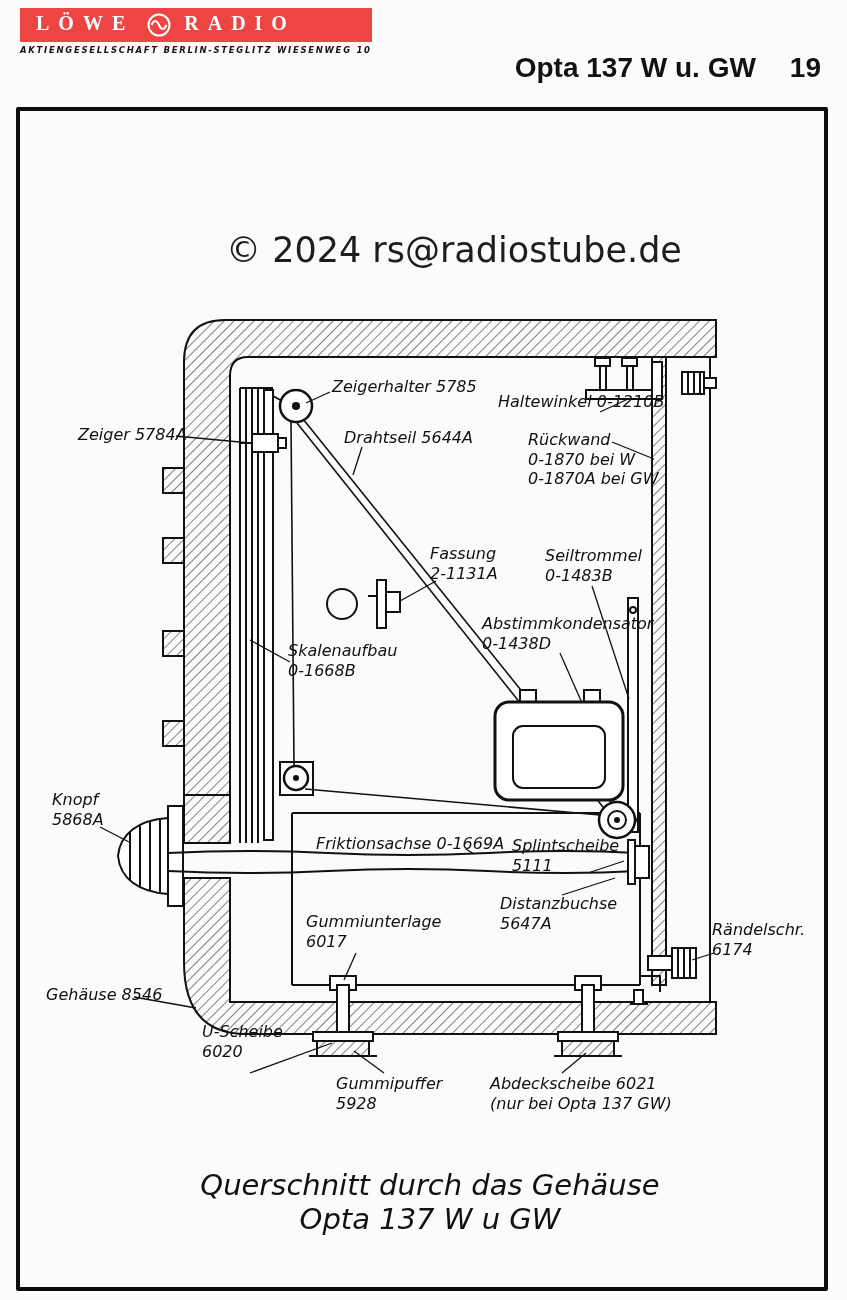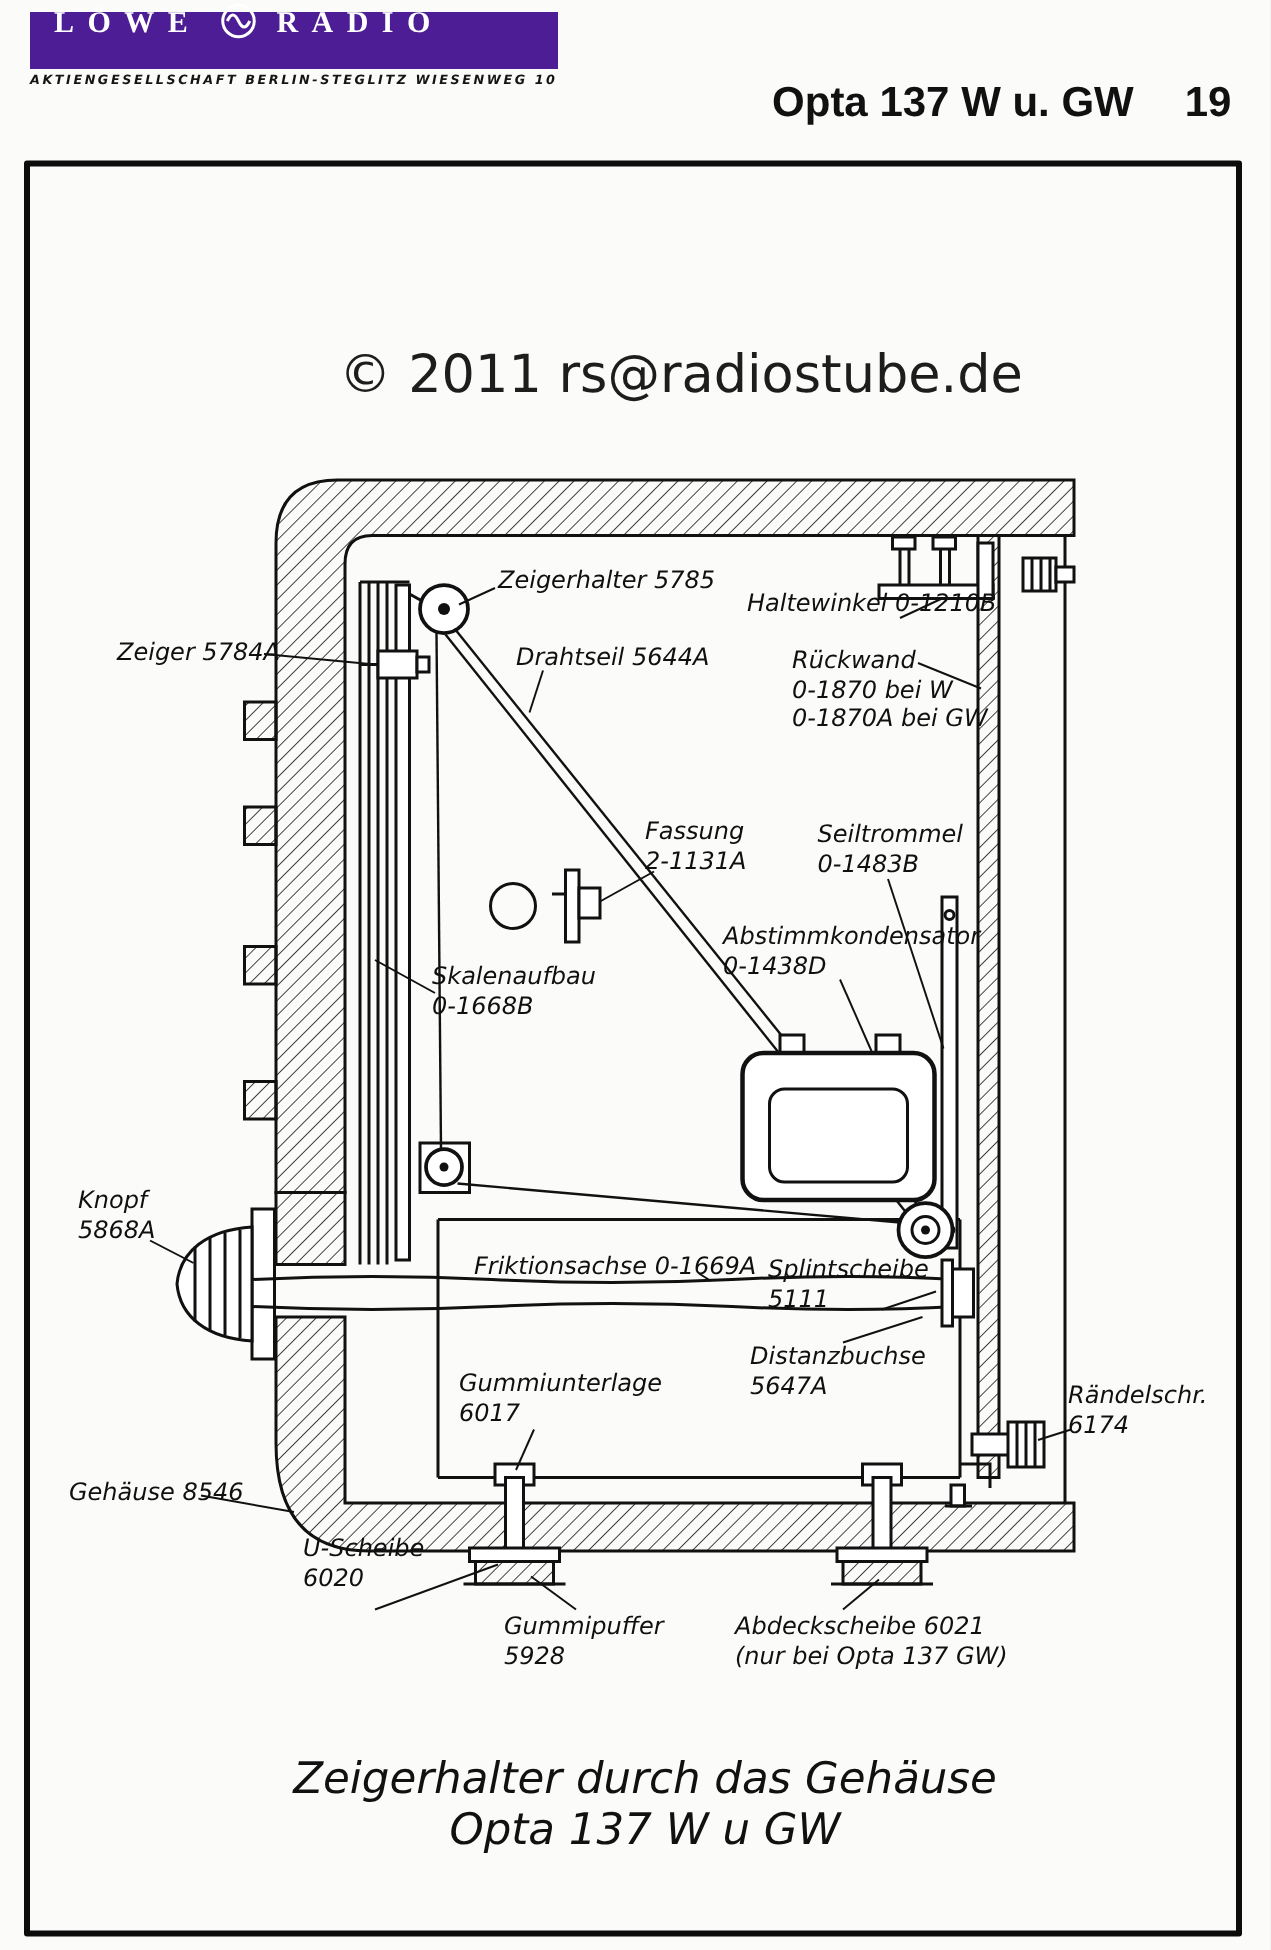--- a/index.html
+++ b/index.html
@@ -2,22 +2,22 @@
 <html><head>
 <meta charset="utf-8">
 <style>
   * { margin:0; padding:0; box-sizing:border-box; }
   html,body { background:#e9e9e9; }
   .page { position:relative; width:847px; height:1300px; margin:0 auto; background:#fbfbf9;
           overflow:hidden; font-family:"DejaVu Sans",sans-serif; color:#111; }
 
   
   .logo { position:absolute; left:20px; top:8px; }
-  .logo-bar { display:flex; align-items:flex-end; gap:12px; background:#4c1d95; color:#fff;
-              padding:19px 16px; height:34px; }
+  .logo-bar { display:flex; align-items:flex-start; gap:12px; background:#ef4444; color:#fff;
+              padding:4px 16px; height:34px; }
   .logo-text { font-size:20px; font-weight:bold; letter-spacing:9px;
                font-family:"Liberation Serif",serif; }
   .logo-sym { display:flex; align-items:center; }
   .logo-sub { margin-top:3px; font-size:8.5px; font-weight:bold; letter-spacing:1.7px; color:#151515;font-style:italic; }
   .title-row { position:absolute; top:52px; right:26px; display:flex; gap:34px;
                font-weight:bold; font-size:28px; font-family:Liberation Sans, sans-serif; }
 
   .watermark { position:absolute; left:226px; top:230px; font-size:35px; color:#1d1d1d; }
 
   .frame { position:absolute; left:16px; top:107px; width:812px; height:1184px;
@@ -53,21 +53,21 @@
     <div class="logo-sub">AKTIENGESELLSCHAFT BERLIN-STEGLITZ WIESENWEG 10</div>
   </div>
 
   <div class="title-row">
     <span>Opta 137 W u. GW</span>
     <span>19</span>
   </div>
 
   <div class="frame"></div>
 
-  <div class="watermark">© 2011 rs@radiostube.de</div>
+  <div class="watermark">© 2024 rs@radiostube.de</div>
 
   <svg class="drawing" width="847" height="1300" viewBox="0 0 847 1300">
     <defs>
       <pattern id="hatch" width="7" height="7" patternUnits="userSpaceOnUse" patternTransform="rotate(45)">
         <line x1="0" y1="0" x2="0" y2="7" stroke="#1b1b1b" stroke-width="1.1"></line>
       </pattern>
     </defs>
 
     <g stroke="#111" fill="none" stroke-width="2">
 
@@ -252,17 +252,17 @@
 6174</div>
   <div class="lbl" style="left:46px;top:985px">Gehäuse 8546</div>
   <div class="lbl c" style="left:202px;top:1022px">U-Scheibe
 6020</div>
   <div class="lbl c" style="left:336px;top:1074px">Gummipuffer
 5928</div>
   <div class="lbl" style="left:490px;top:1074px">Abdeckscheibe 6021
 (nur bei Opta 137 GW)</div>
 
   <div class="caption">
-    <div class="l1">Zeigerhalter durch das Gehäuse</div>
+    <div class="l1">Querschnitt durch das Gehäuse</div>
     <div class="l2">Opta 137 W u GW</div>
   </div>
 
 </div>
 
 </body></html>

